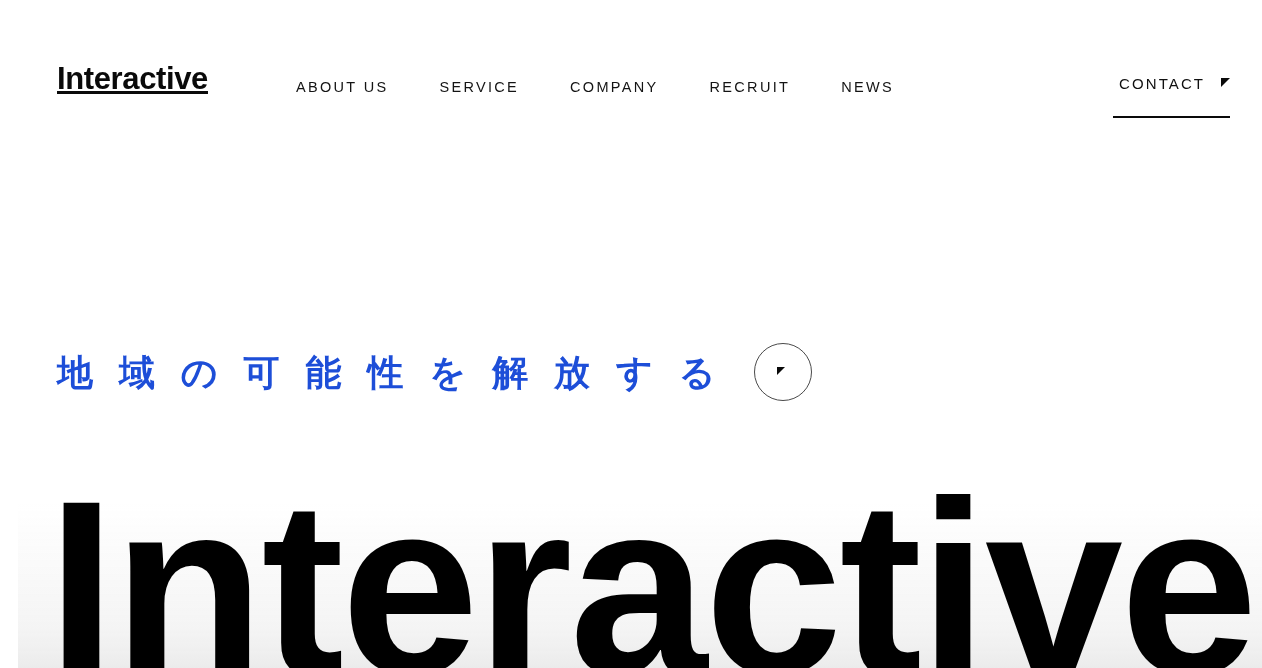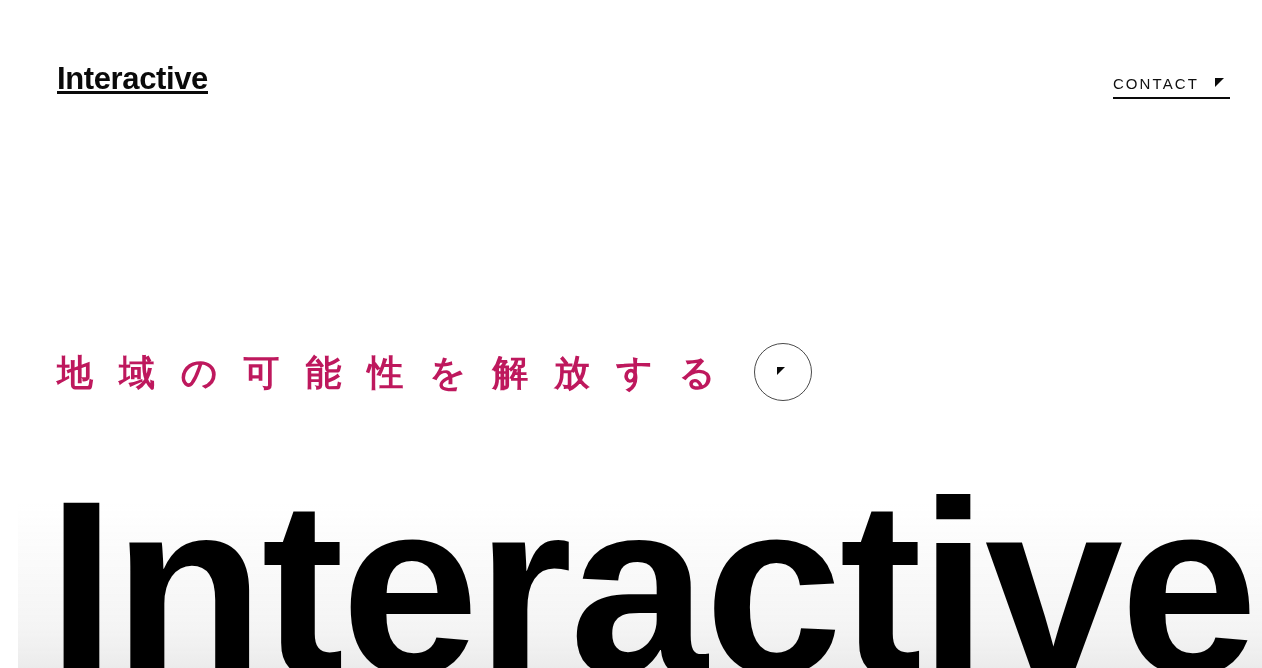--- a/index.html
+++ b/index.html
@@ -59,22 +59,22 @@
   .nav-item + .nav-item { margin-left: 45px; }
 
   
   .contact-link {
     position: absolute;
     left: 1089px;
     top: 46px;
     width: 117px;
     display: flex;
     align-items: center;
-    justify-content: flex-end;
-    padding-bottom: 0;
+    justify-content: flex-start;
+    padding-bottom: 19px;
     border-bottom: 2px solid #0a0a0a;
     text-decoration: none;
   }
 
   .contact-label {
     font-size: 15px;
     font-weight: 400;
     letter-spacing: 0.14em;
     color: #101010;
     line-height: 1;
@@ -98,21 +98,21 @@
     display: flex;
     align-items: center;
     height: 50px;
   }
 
   .headline-text {
     font-size: 36px;
     font-weight: 700;
     letter-spacing: 0.72em;
     line-height: 1;
-    color: #be185d;
+    color: #1d4ed8;
     white-space: nowrap;
     font-family: "DejaVu Sans", "Liberation Sans", sans-serif;
   }
 
   .play-circle {
     position: absolute;
     left: 736px;
     top: 325px;
     width: 58px;
     height: 58px;
@@ -156,20 +156,27 @@
     mix-blend-mode: multiply;
   }
 </style>
 </head>
 <body>
 
 <header class="site-header">
 
   <a class="logo" href="#">Interactive</a>
 
+  <nav class="main-nav">
+    <a class="nav-item" href="#">ABOUT US</a>
+    <a class="nav-item" href="#">SERVICE</a>
+    <a class="nav-item" href="#">COMPANY</a>
+    <a class="nav-item" href="#">RECRUIT</a>
+    <a class="nav-item" href="#">NEWS</a>
+  </nav>
 
   <a class="contact-link" href="#">
     <span class="contact-label">CONTACT</span>
     <span class="arrow-glyph"></span>
   </a>
 
 </header>
 
 <main>
 

